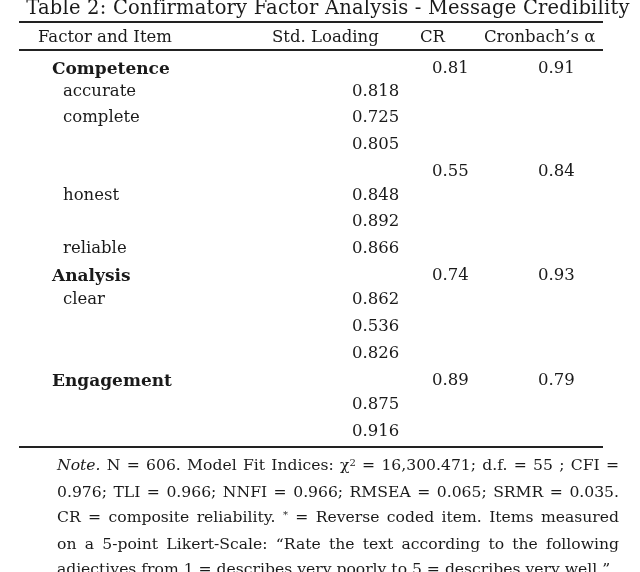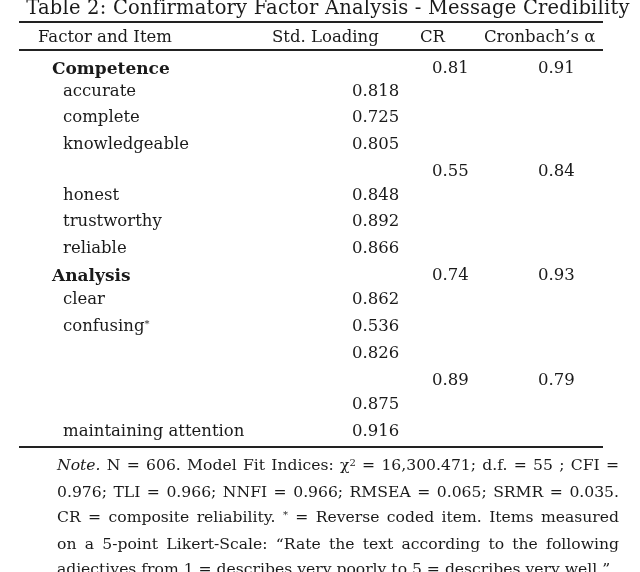--- a/index.html
+++ b/index.html
@@ -44,66 +44,63 @@
   </div>
   <div class="row" style="top:81px">
     <span class="item">accurate</span>
     <span class="load">0.818</span>
   </div>
   <div class="row" style="top:107px">
     <span class="item">complete</span>
     <span class="load">0.725</span>
   </div>
   <div class="row" style="top:134px">
-    <span class="item">knowledgeable</span>
     <span class="load">0.805</span>
   </div>
 
   <div class="row" style="top:161px">
     <span class="cr">0.55</span>
     <span class="alpha">0.84</span>
   </div>
   <div class="row" style="top:185px">
     <span class="item">honest</span>
     <span class="load">0.848</span>
   </div>
   <div class="row" style="top:211px">
-    <span class="item">trustworthy</span>
     <span class="load">0.892</span>
   </div>
   <div class="row" style="top:238px">
     <span class="item">reliable</span>
     <span class="load">0.866</span>
   </div>
 
   <div class="row" style="top:265px">
     <span class="fac">Analysis</span>
     <span class="cr">0.74</span>
     <span class="alpha">0.93</span>
   </div>
   <div class="row" style="top:289px">
     <span class="item">clear</span>
     <span class="load">0.862</span>
   </div>
   <div class="row" style="top:316px">
-    <span class="item"><span style="position:static">confusing</span><sup>*</sup></span>
     <span class="load">0.536</span>
   </div>
   <div class="row" style="top:343px">
     <span class="load">0.826</span>
   </div>
 
   <div class="row" style="top:370px">
+    <span class="fac">Engagement</span>
     <span class="cr">0.89</span>
     <span class="alpha">0.79</span>
   </div>
   <div class="row" style="top:394px">
     <span class="load">0.875</span>
   </div>
   <div class="row" style="top:421px">
-    <span class="item">maintaining attention</span>
     <span class="load">0.916</span>
   </div>
 </div>
 
 <div class="rule r-bot"></div>
 
 <div class="note"><i>Note.</i><span> N = 606. Model Fit Indices: χ</span><sup>2</sup><span> = 16,300.471; d.f. = 55 ; CFI = 0.976; TLI = 0.966; NNFI = 0.966; RMSEA = 0.065; SRMR = 0.035.  CR = composite reliability. </span><sup>*</sup><span> = Reverse coded item. Items measured on a 5-point Likert-Scale: “Rate the text according to the following adjectives from 1 = describes very poorly to 5 = describes very well.”</span></div>
 
 </body></html>

